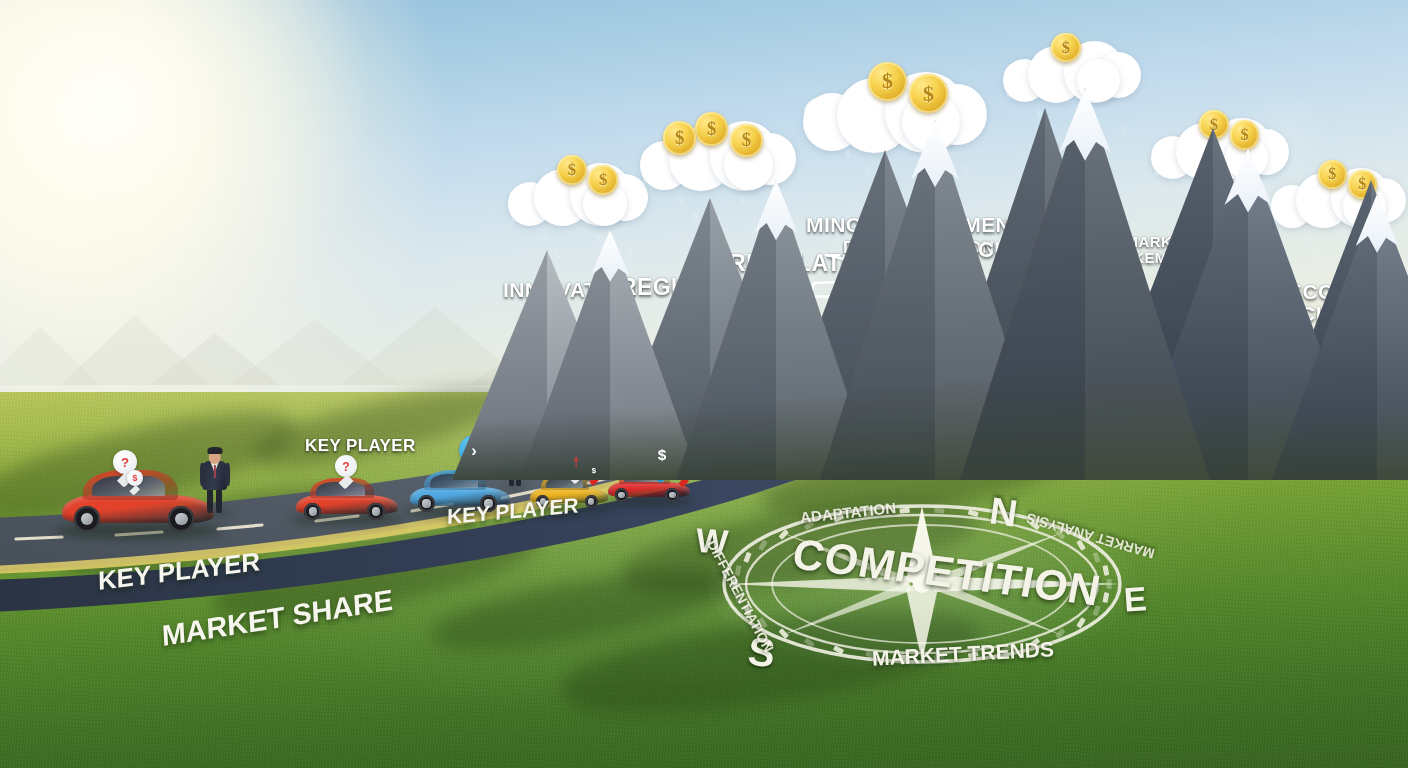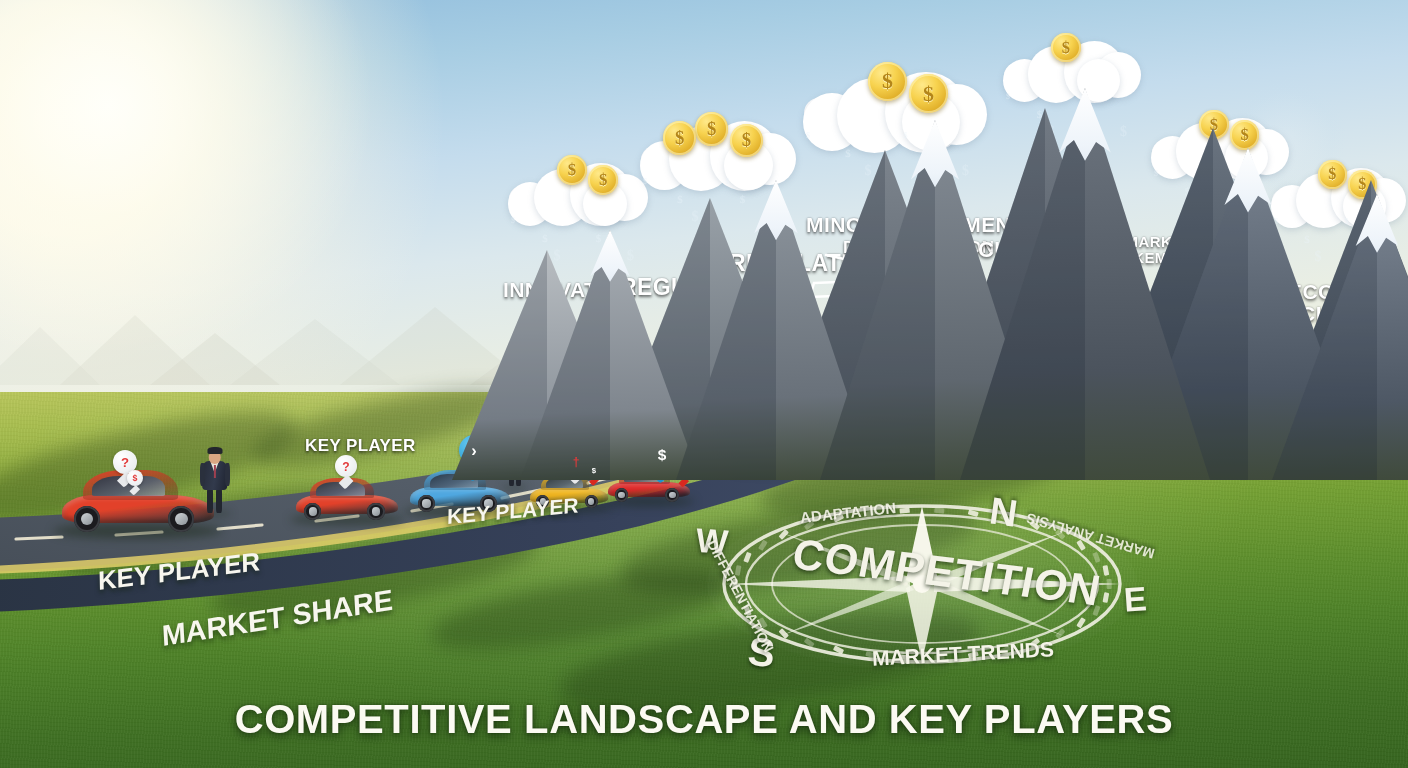--- a/index.html
+++ b/index.html
@@ -749,15 +749,14 @@
     <div class="compass-txt" style="left:76px;top:146px;font-size:40px;transform:rotate(6deg);">S</div>
     <div class="compass-txt" style="left:452px;top:96px;font-size:34px;transform:rotate(-4deg);">E</div>
     <div class="compass-txt" style="left:24px;top:38px;font-size:34px;transform:rotate(4deg);">W</div>
 
     <div class="compass-txt" style="left:128px;top:20px;font-size:15px;transform:rotate(-6deg);opacity:.9;">ADAPTATION</div>
     <div class="compass-txt" style="left:352px;top:44px;font-size:14px;transform:rotate(196deg);opacity:.88;">MARKET ANALYSIS</div>
     <div class="compass-txt" style="left:200px;top:158px;font-size:21px;transform:rotate(-3deg);">MARKET TRENDS</div>
     <div class="compass-txt" style="left:6px;top:104px;font-size:14px;transform:rotate(62deg);opacity:.9;">DIFFERENTIATION</div>
   </div>
 
-  <div class="title">COMPETITIVE LANDSCAPE AND KEY PLAYERS</div>
 
 </div>
 
 </body></html>

